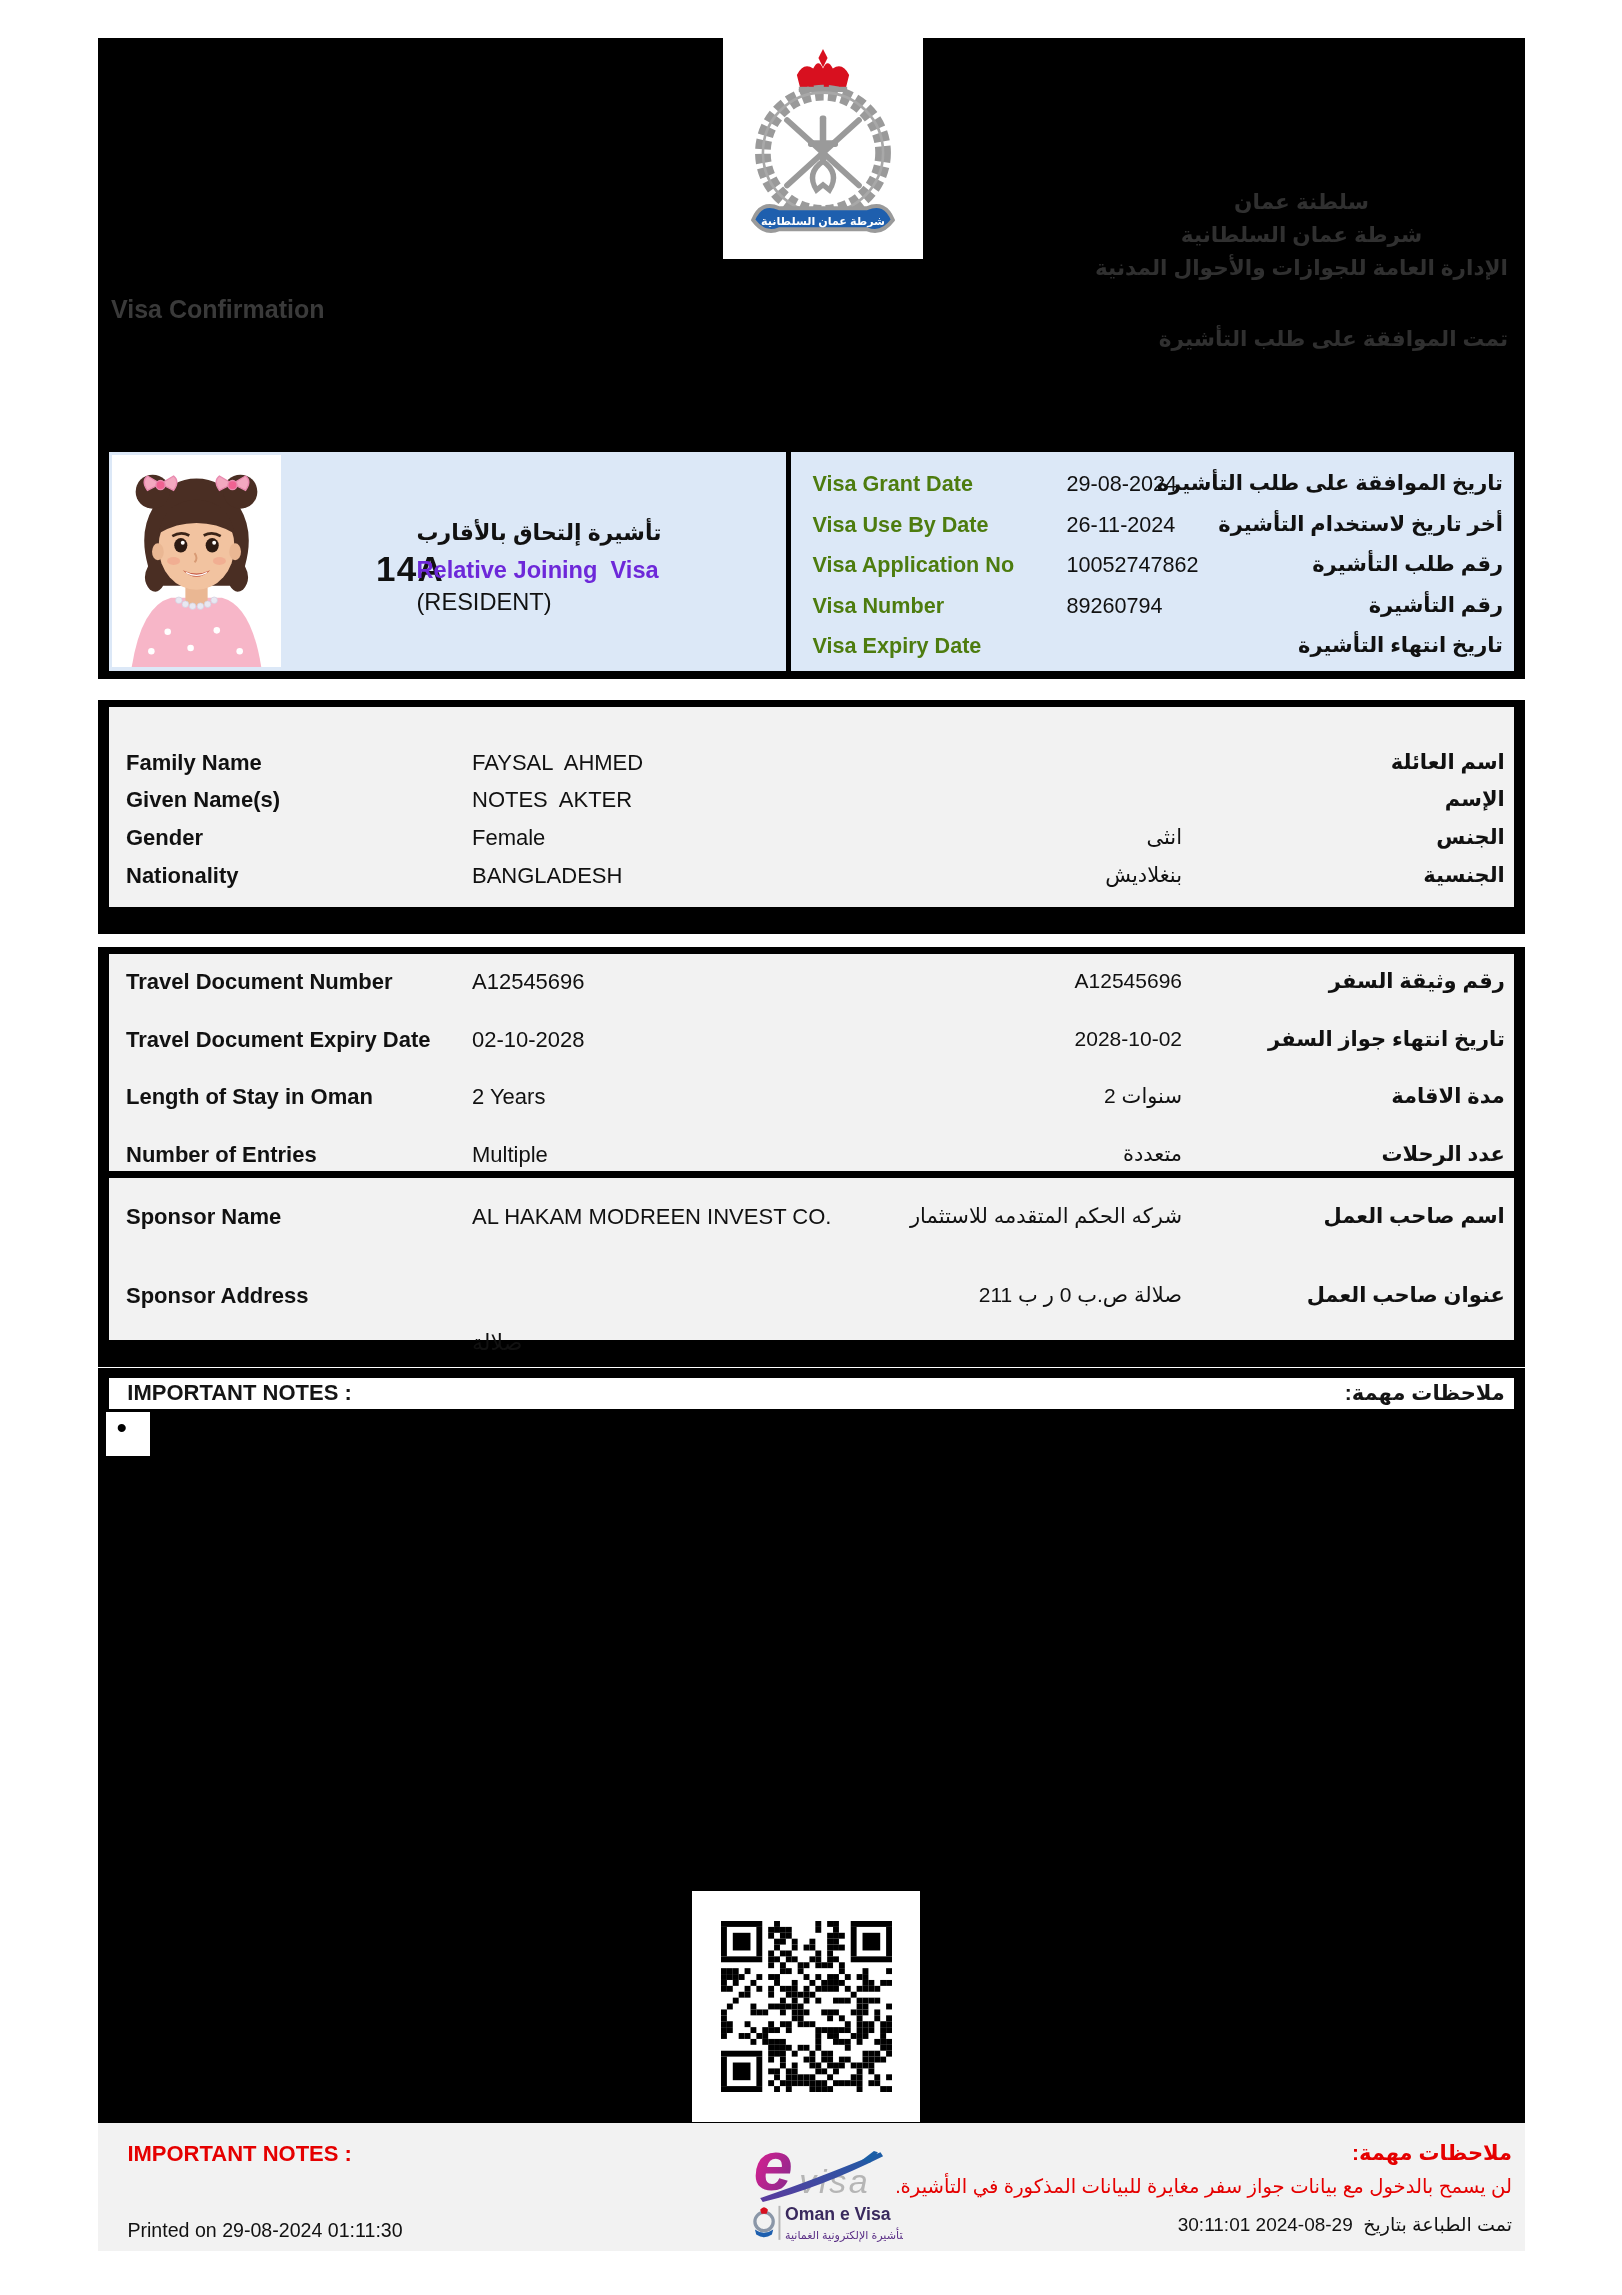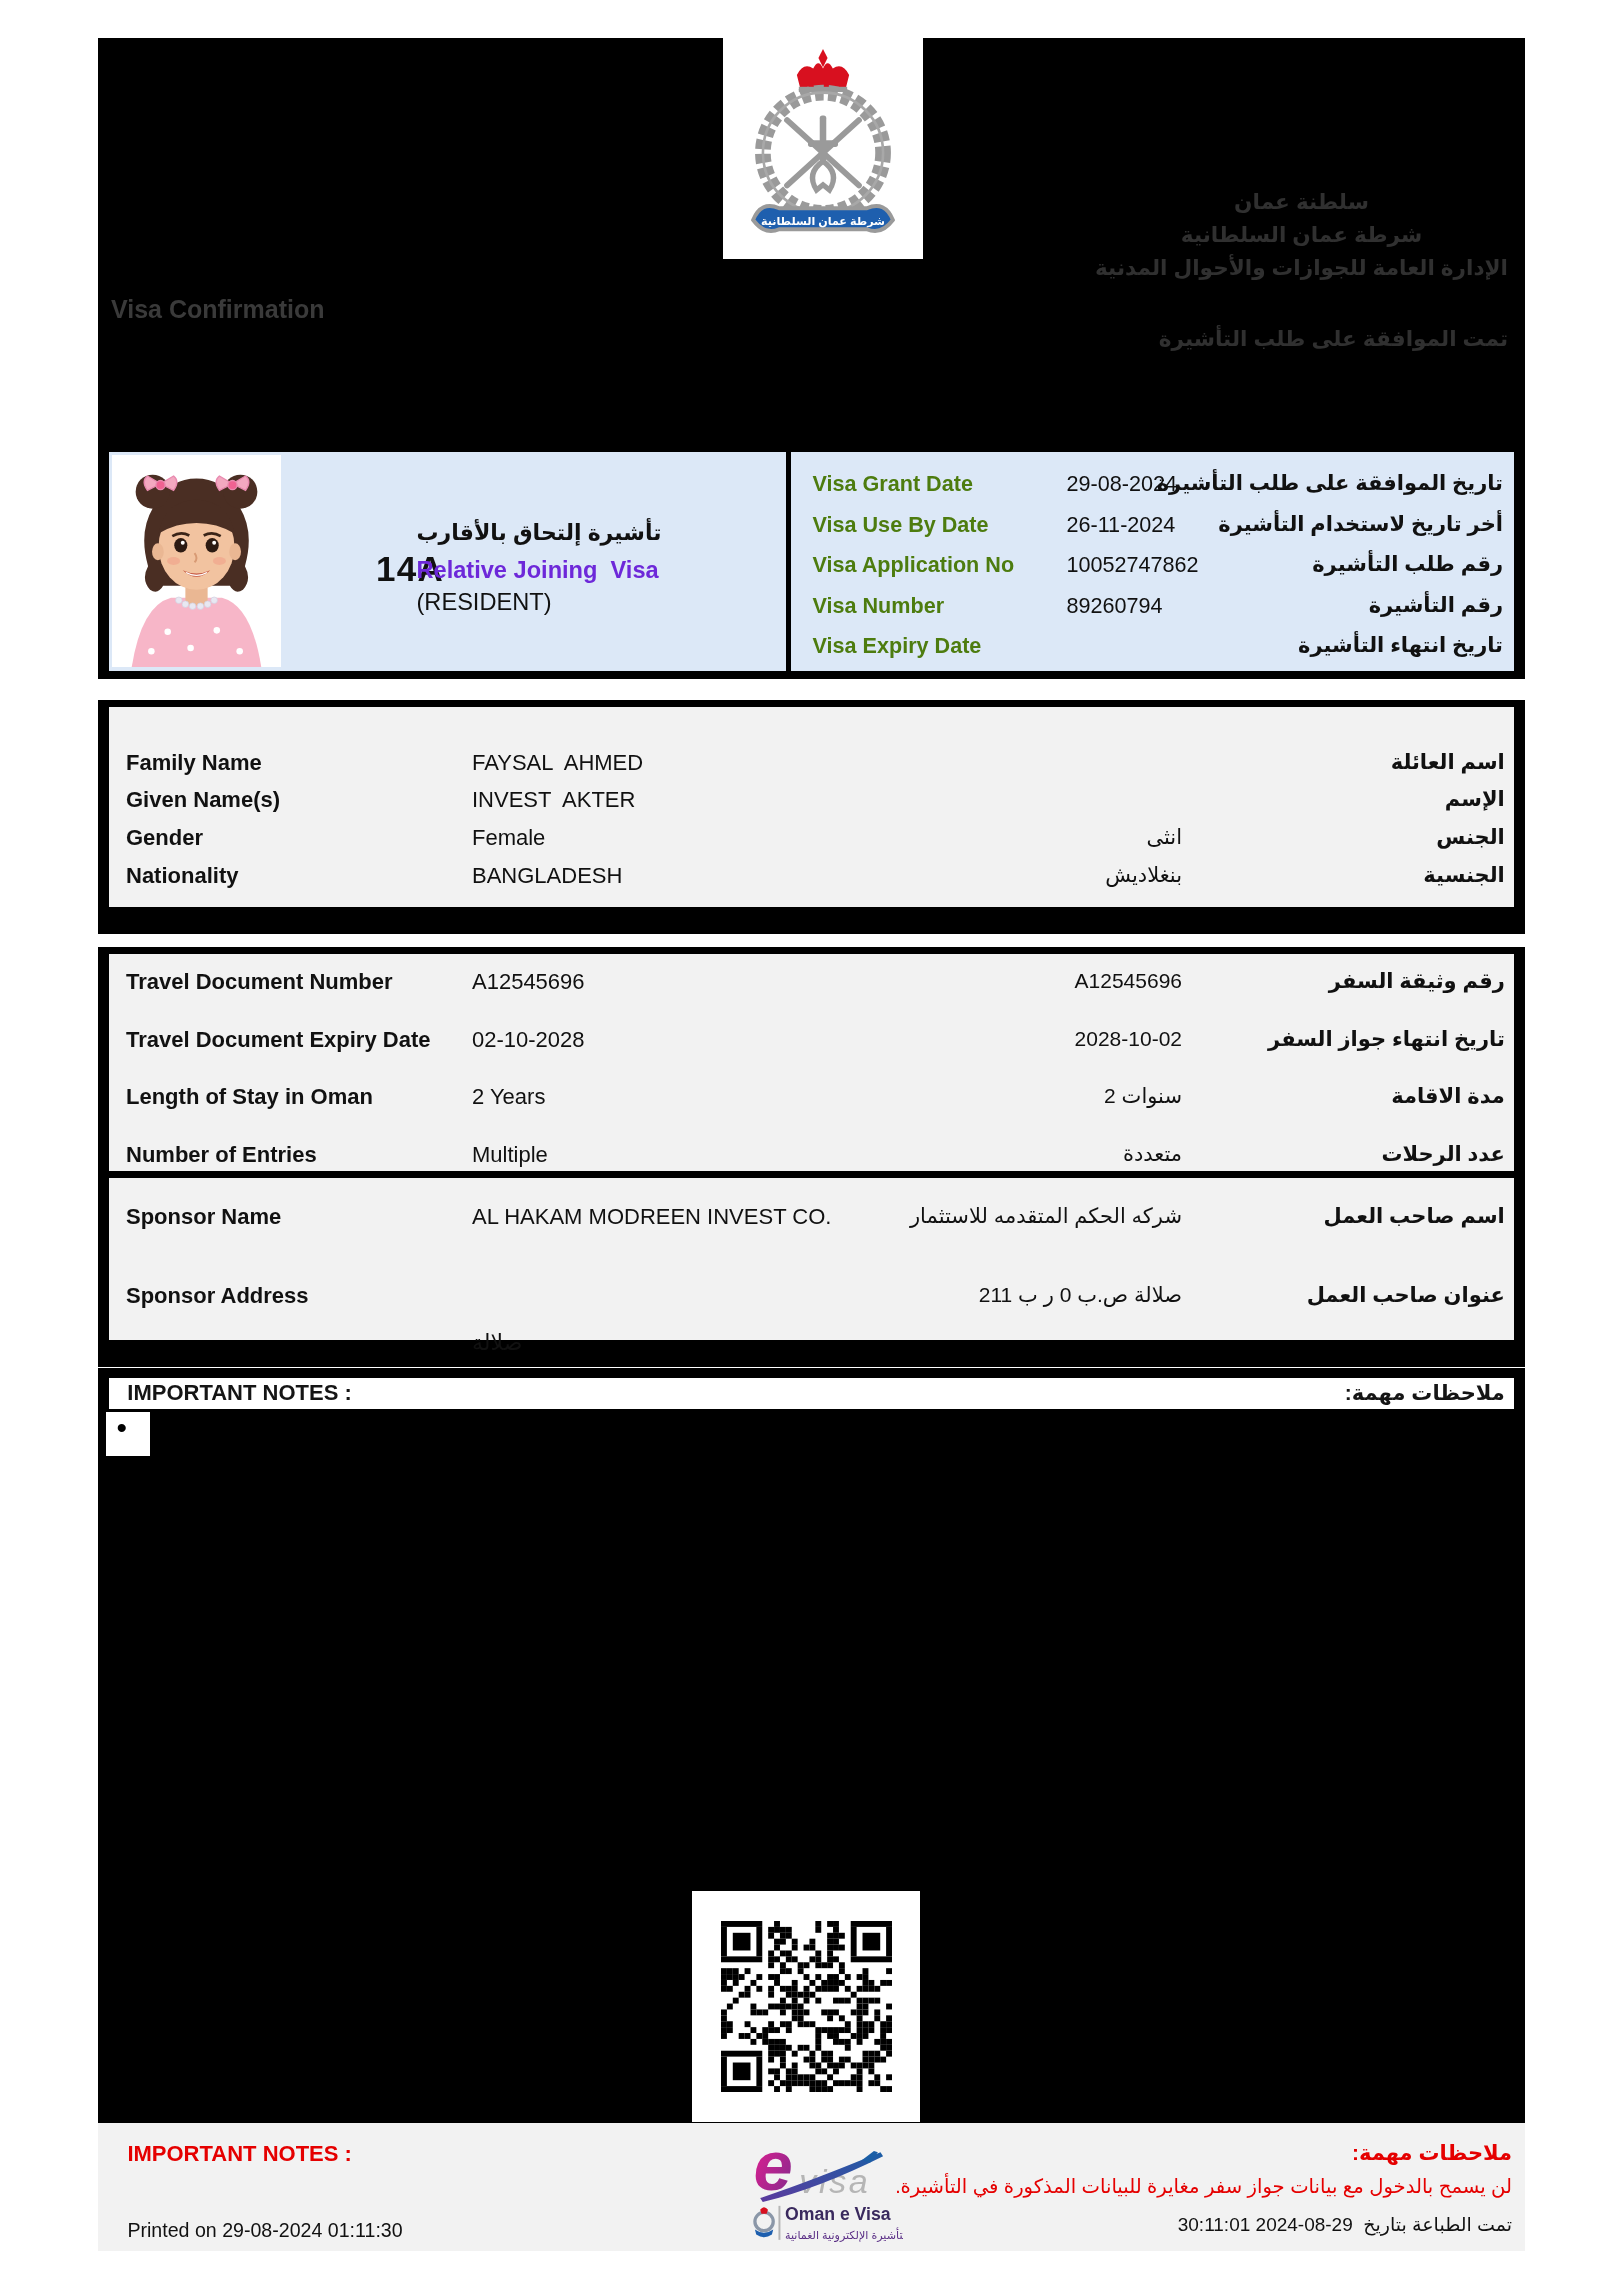--- a/index.html
+++ b/index.html
@@ -206,21 +206,21 @@
   </div>
 
   <div class="gtable t1">
     <div class="row" style="top:43px">
       <span class="c1">Family Name</span>
       <span class="c2">FAYSAL  AHMED</span>
       <span class="c4">اسم العائلة</span>
     </div>
     <div class="row" style="top:80px">
       <span class="c1">Given Name(s)</span>
-      <span class="c2">INVEST  AKTER</span>
+      <span class="c2">NOTES  AKTER</span>
       <span class="c4">الإسم</span>
     </div>
     <div class="row" style="top:118px">
       <span class="c1">Gender</span>
       <span class="c2">Female</span>
       <span class="c3">انثى</span>
       <span class="c4">الجنس</span>
     </div>
     <div class="row" style="top:156px">
       <span class="c1">Nationality</span>

